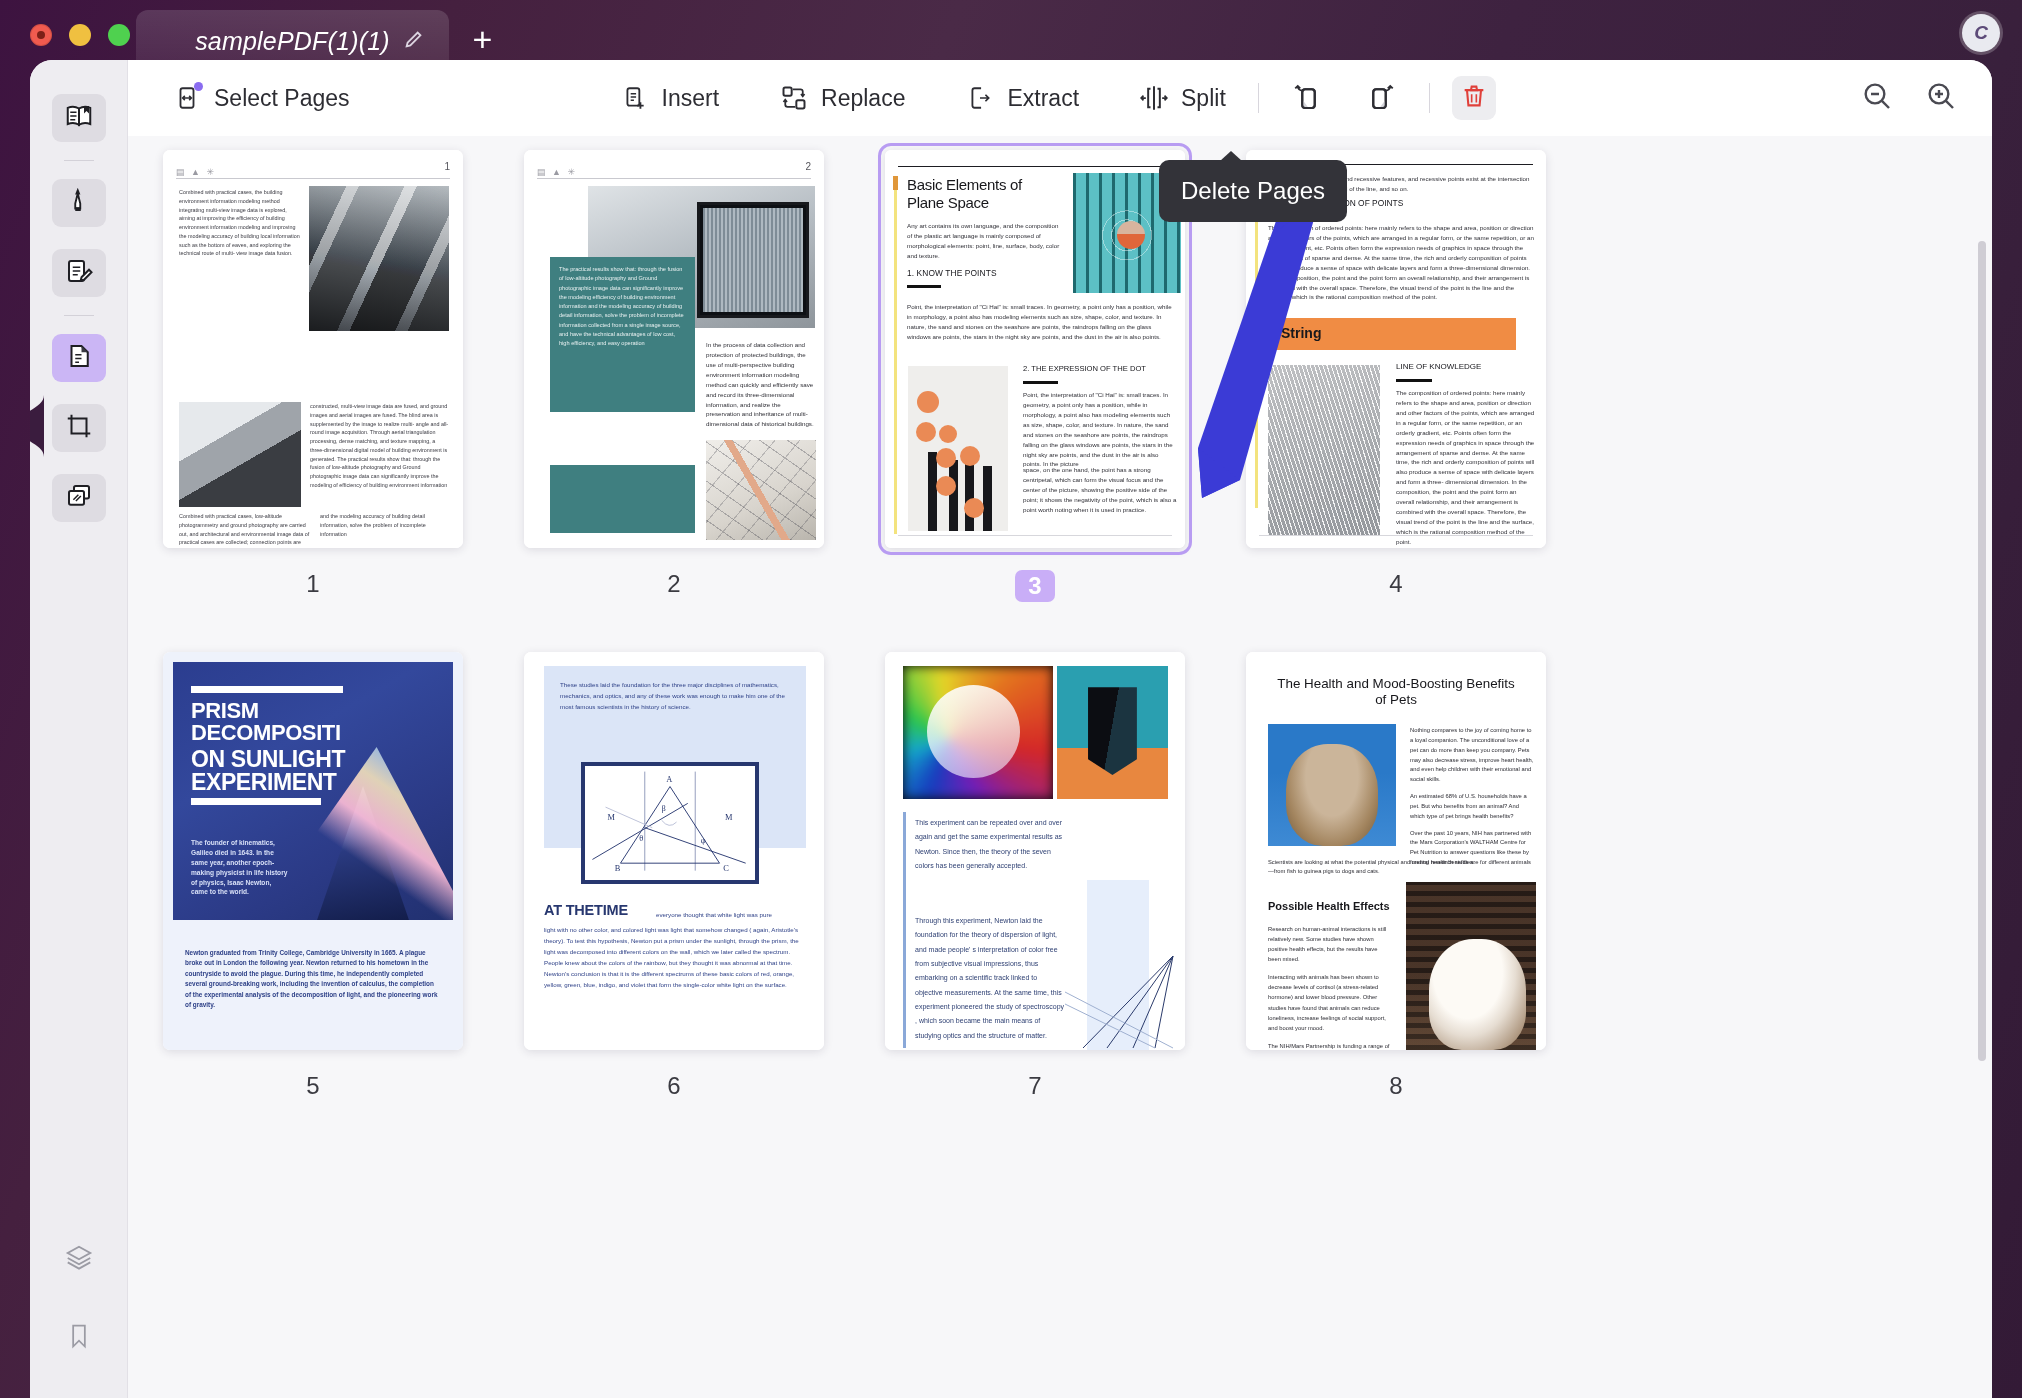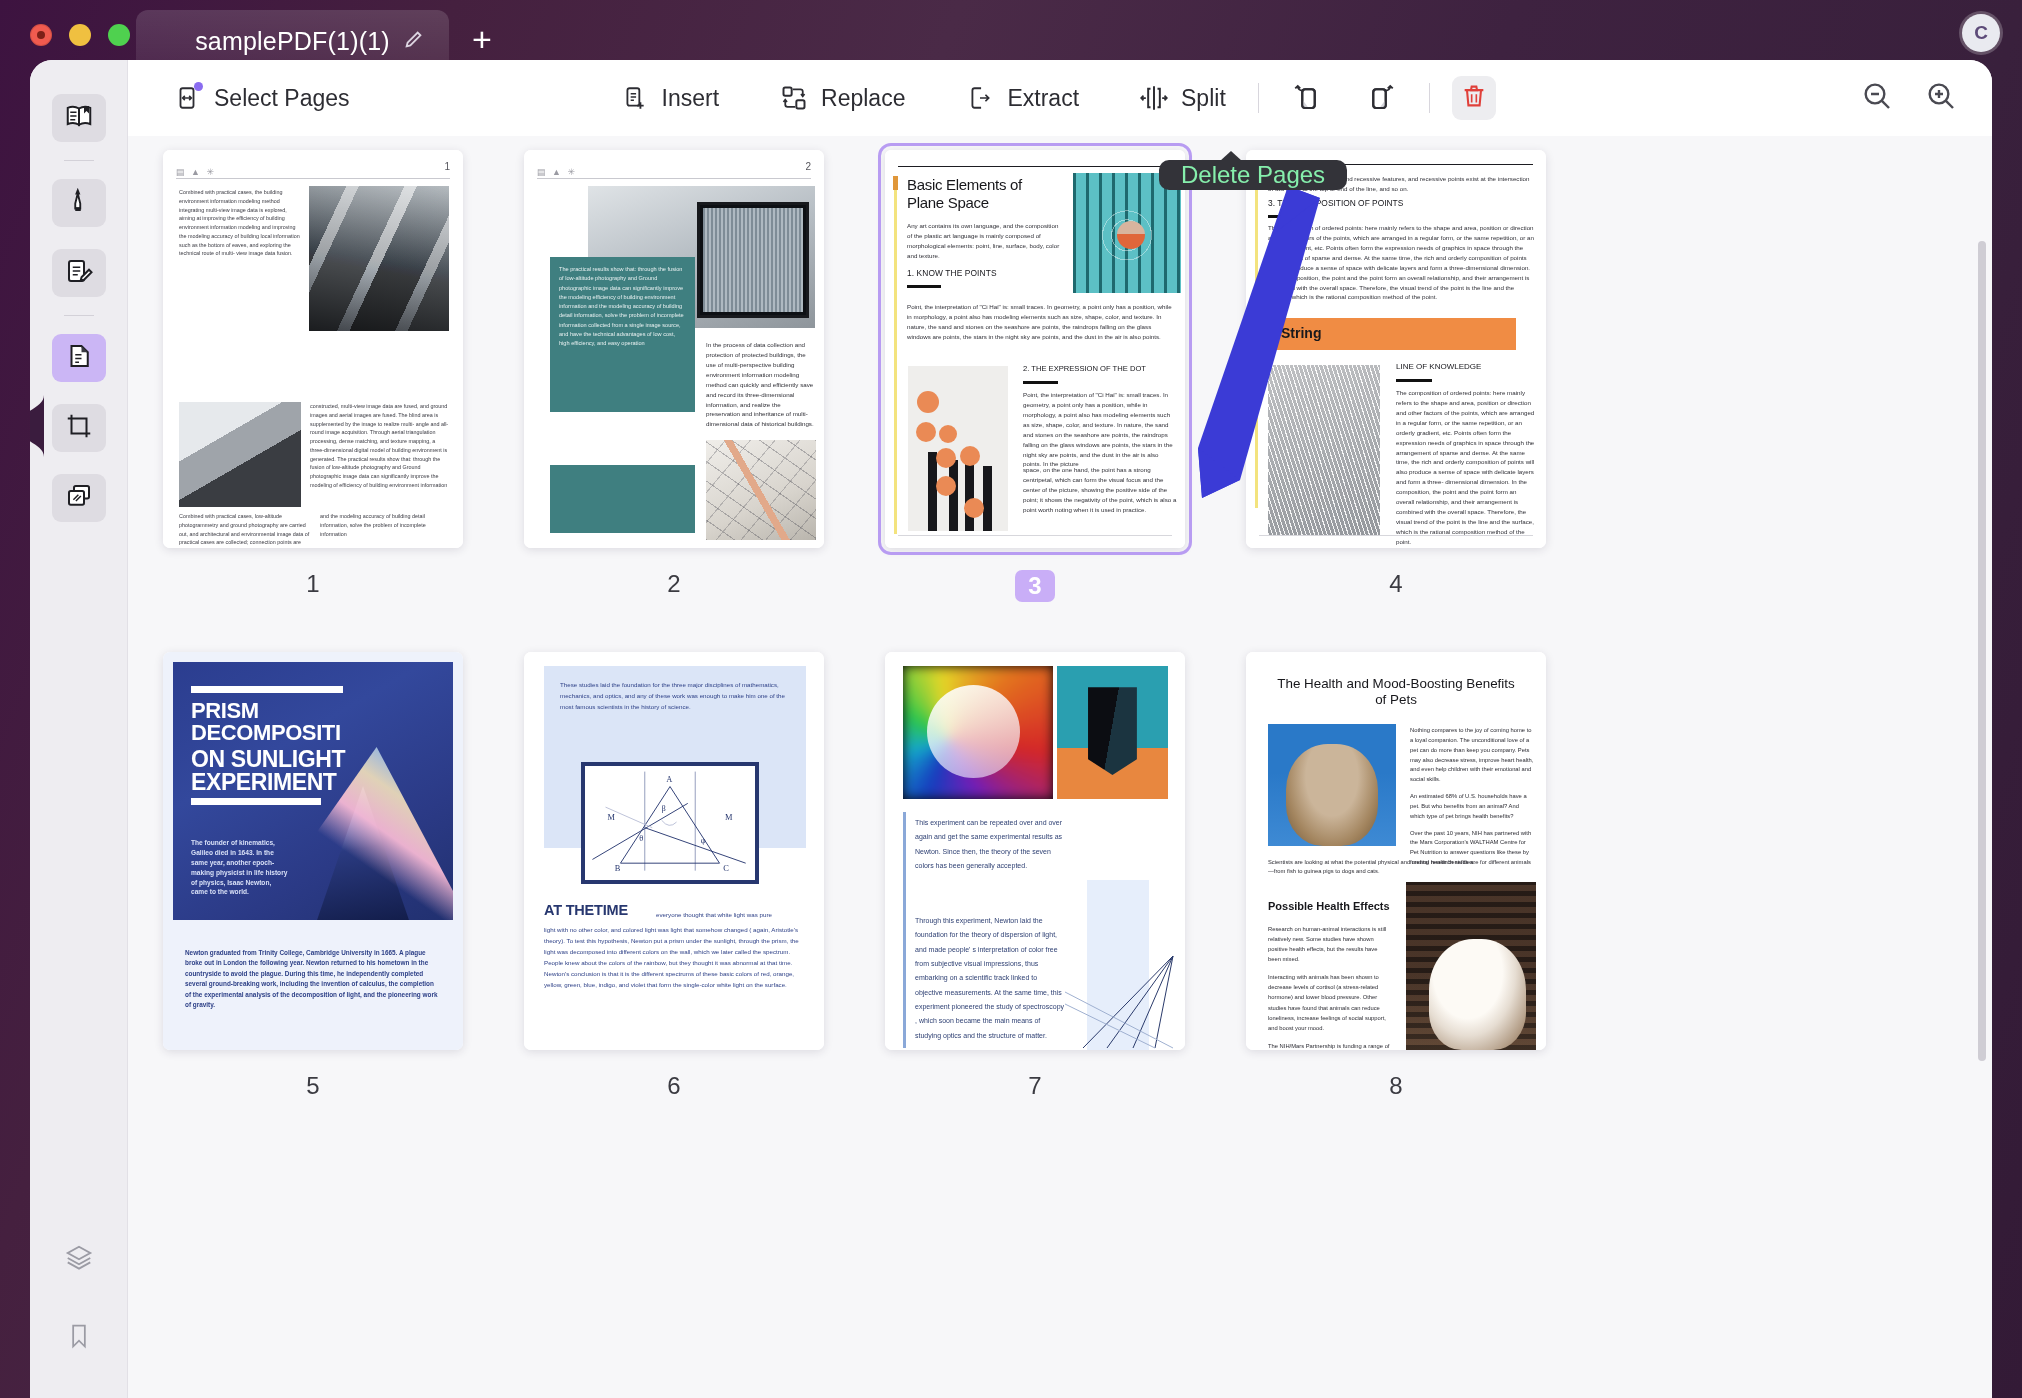--- a/index.html
+++ b/index.html
@@ -7,21 +7,21 @@
   body {
     font-family: "Liberation Sans", sans-serif;
     background: #2a1330;
   }
   
   #app {
     position: relative; width: 2022px; height: 1398px;
     background: linear-gradient(110deg,#3d1340 0%,#45203f 18%,#4a2a47 38%,#3e2240 60%,#39203c 80%,#331a36 100%);
     overflow: hidden;
   }
-  #titlebar { position: absolute; left:0; top:0; width: 2022px; height: 72px; }
+  #titlebar { position: absolute; left:0; top:0; width: 2022px; height: 72px; font-style: italic; }
   .traffic { position:absolute; top:24px; display:flex; gap:17px; left:30px; }
   .dot { width: 22px; height: 22px; border-radius: 50%; }
   .dot.red { background:#f05b4f; box-shadow: inset 0 0 0 1px rgba(0,0,0,.12); }
   .dot.red::after{content:"";position:absolute;width:8px;height:8px;border-radius:50%;background:#7d2018;margin:7px 0 0 7px;}
   .dot.yellow { background:#f0c040; }
   .dot.green { background:#4fd14f; }
 
   .tab {
     position: absolute; left: 136px; top: 10px; width: 313px; height: 62px;
     background: linear-gradient(180deg, rgba(255,255,255,.14), rgba(255,255,255,.07));
@@ -78,22 +78,22 @@
   .tb-dot { position:absolute; right:-1px; top:-1px; width:9px; height:9px; border-radius:50%; background:#8a6cf0; }
   .tb-sep { width:1px; height: 30px; background:#d8d6dd; margin: 0 22px; }
   .tb-del {
     width: 44px; height: 44px; border-radius: 9px; background:#ededf0;
     display:flex;align-items:center;justify-content:center;
   }
   .tb-zoom { width:42px;height:42px;display:flex;align-items:center;justify-content:center;color:#4a4a52; }
 
   
   #tooltip {
-    position:absolute; left: 1129px; top: 100px; background:#333339; color:#86efac;
-    font-size: 24px; padding: 1px 22px; border-radius: 10px; z-index: 60;
+    position:absolute; left: 1129px; top: 100px; background:#333339; color:#ffffff;
+    font-size: 24px; padding: 17px 22px; border-radius: 10px; z-index: 60;
     white-space:nowrap;
   }
   #tooltip::before{
     content:""; position:absolute; top:-9px; left: 61px;
     border-left:11px solid transparent;border-right:11px solid transparent;border-bottom:10px solid #333339;
   }
 
   
   #grid {
     position:absolute; left: 98px; top: 76px; width: 1864px; height: 1262px;

